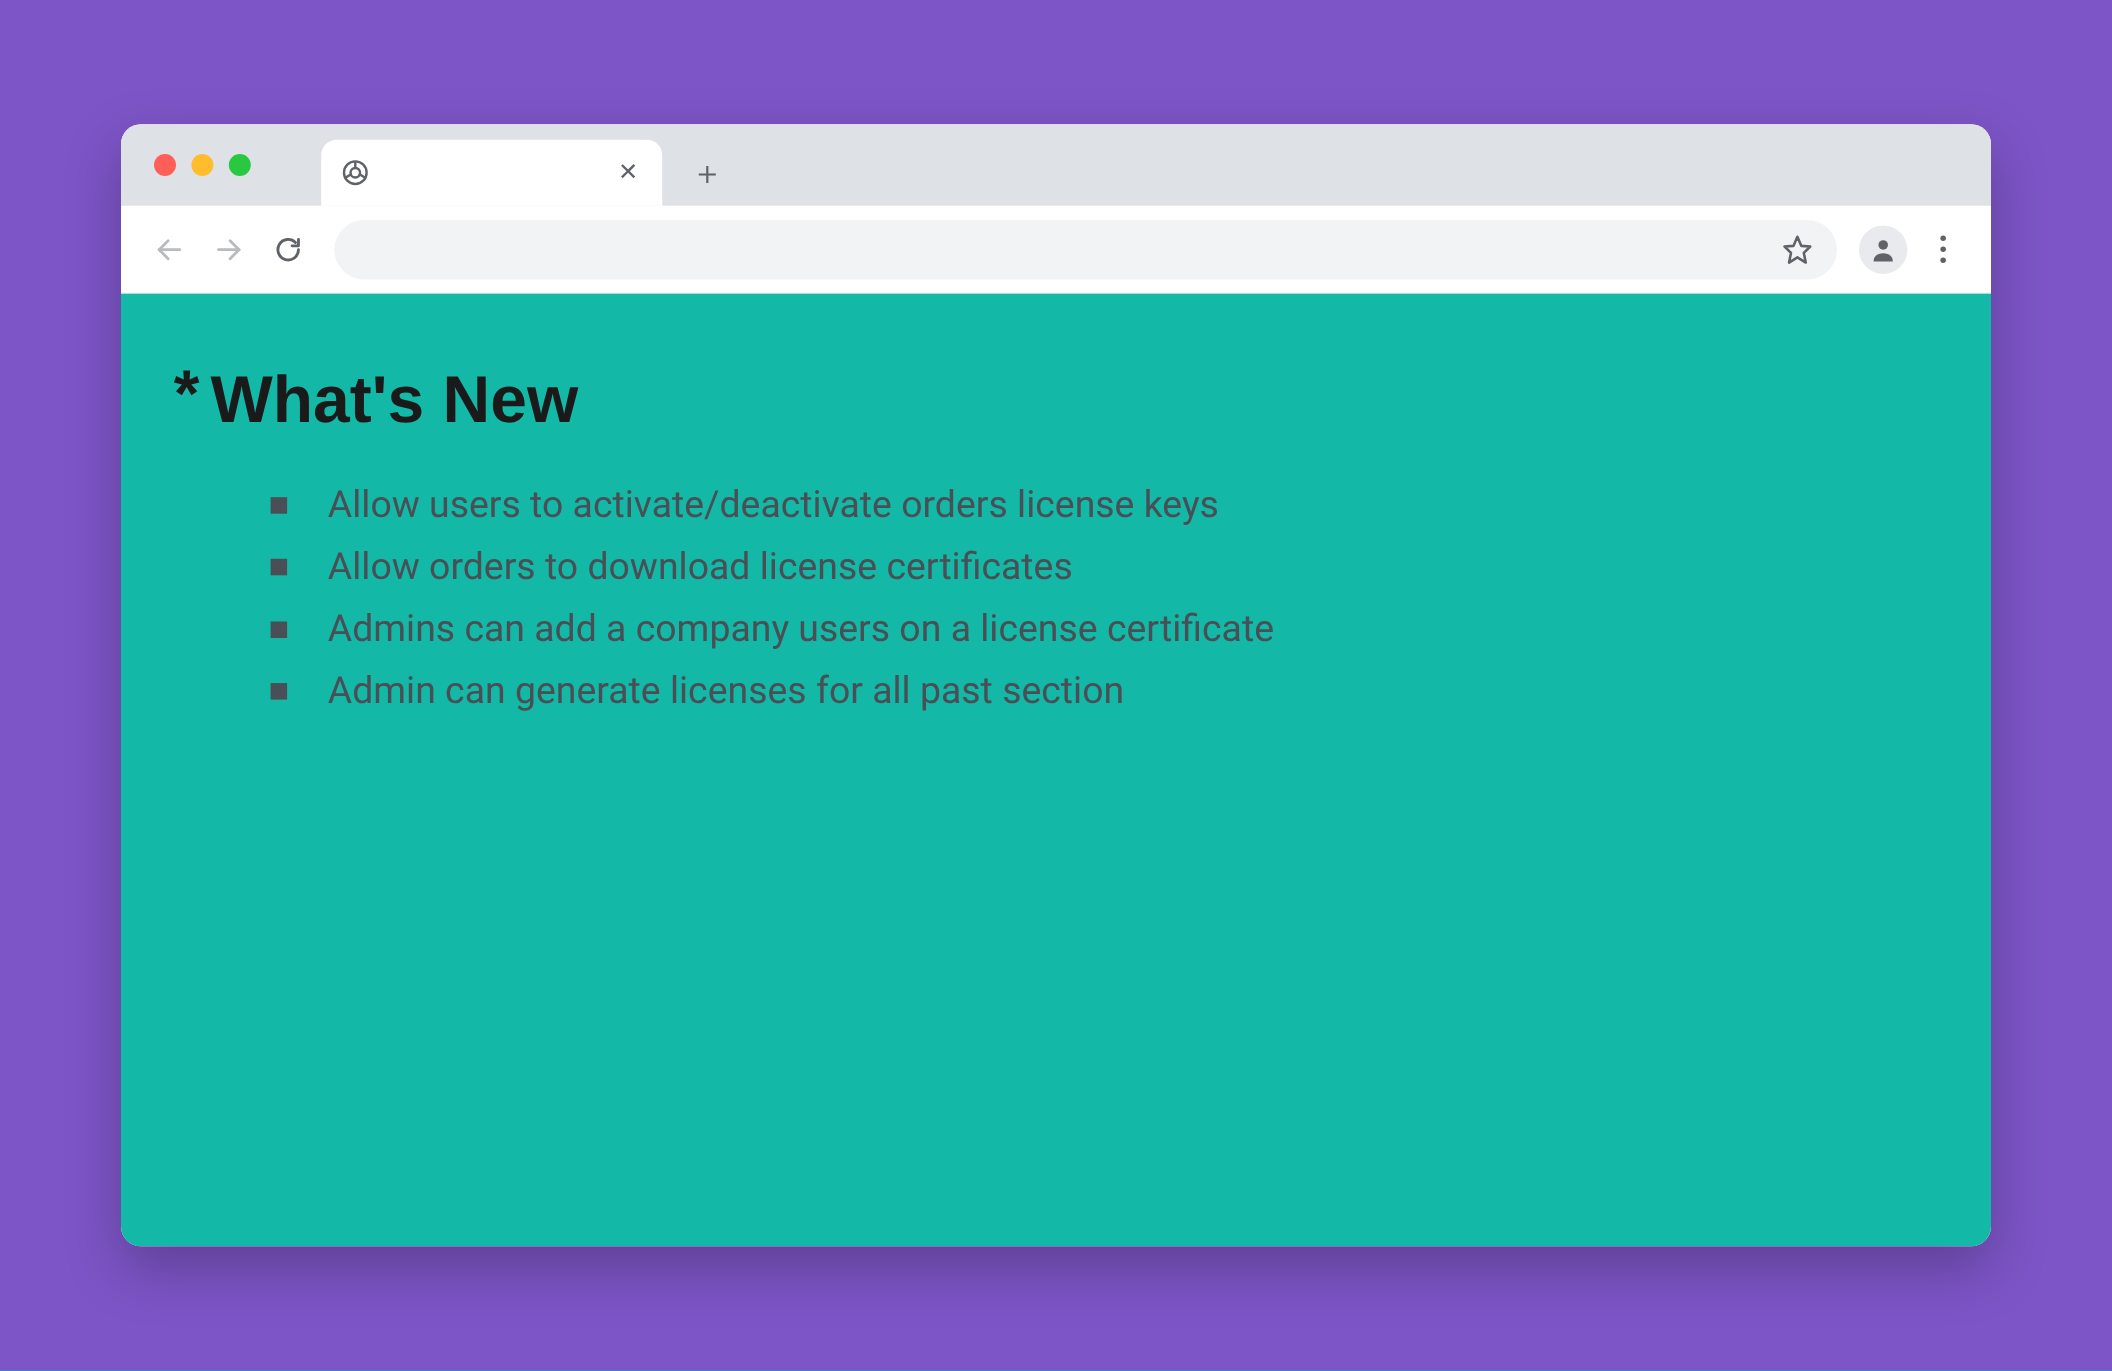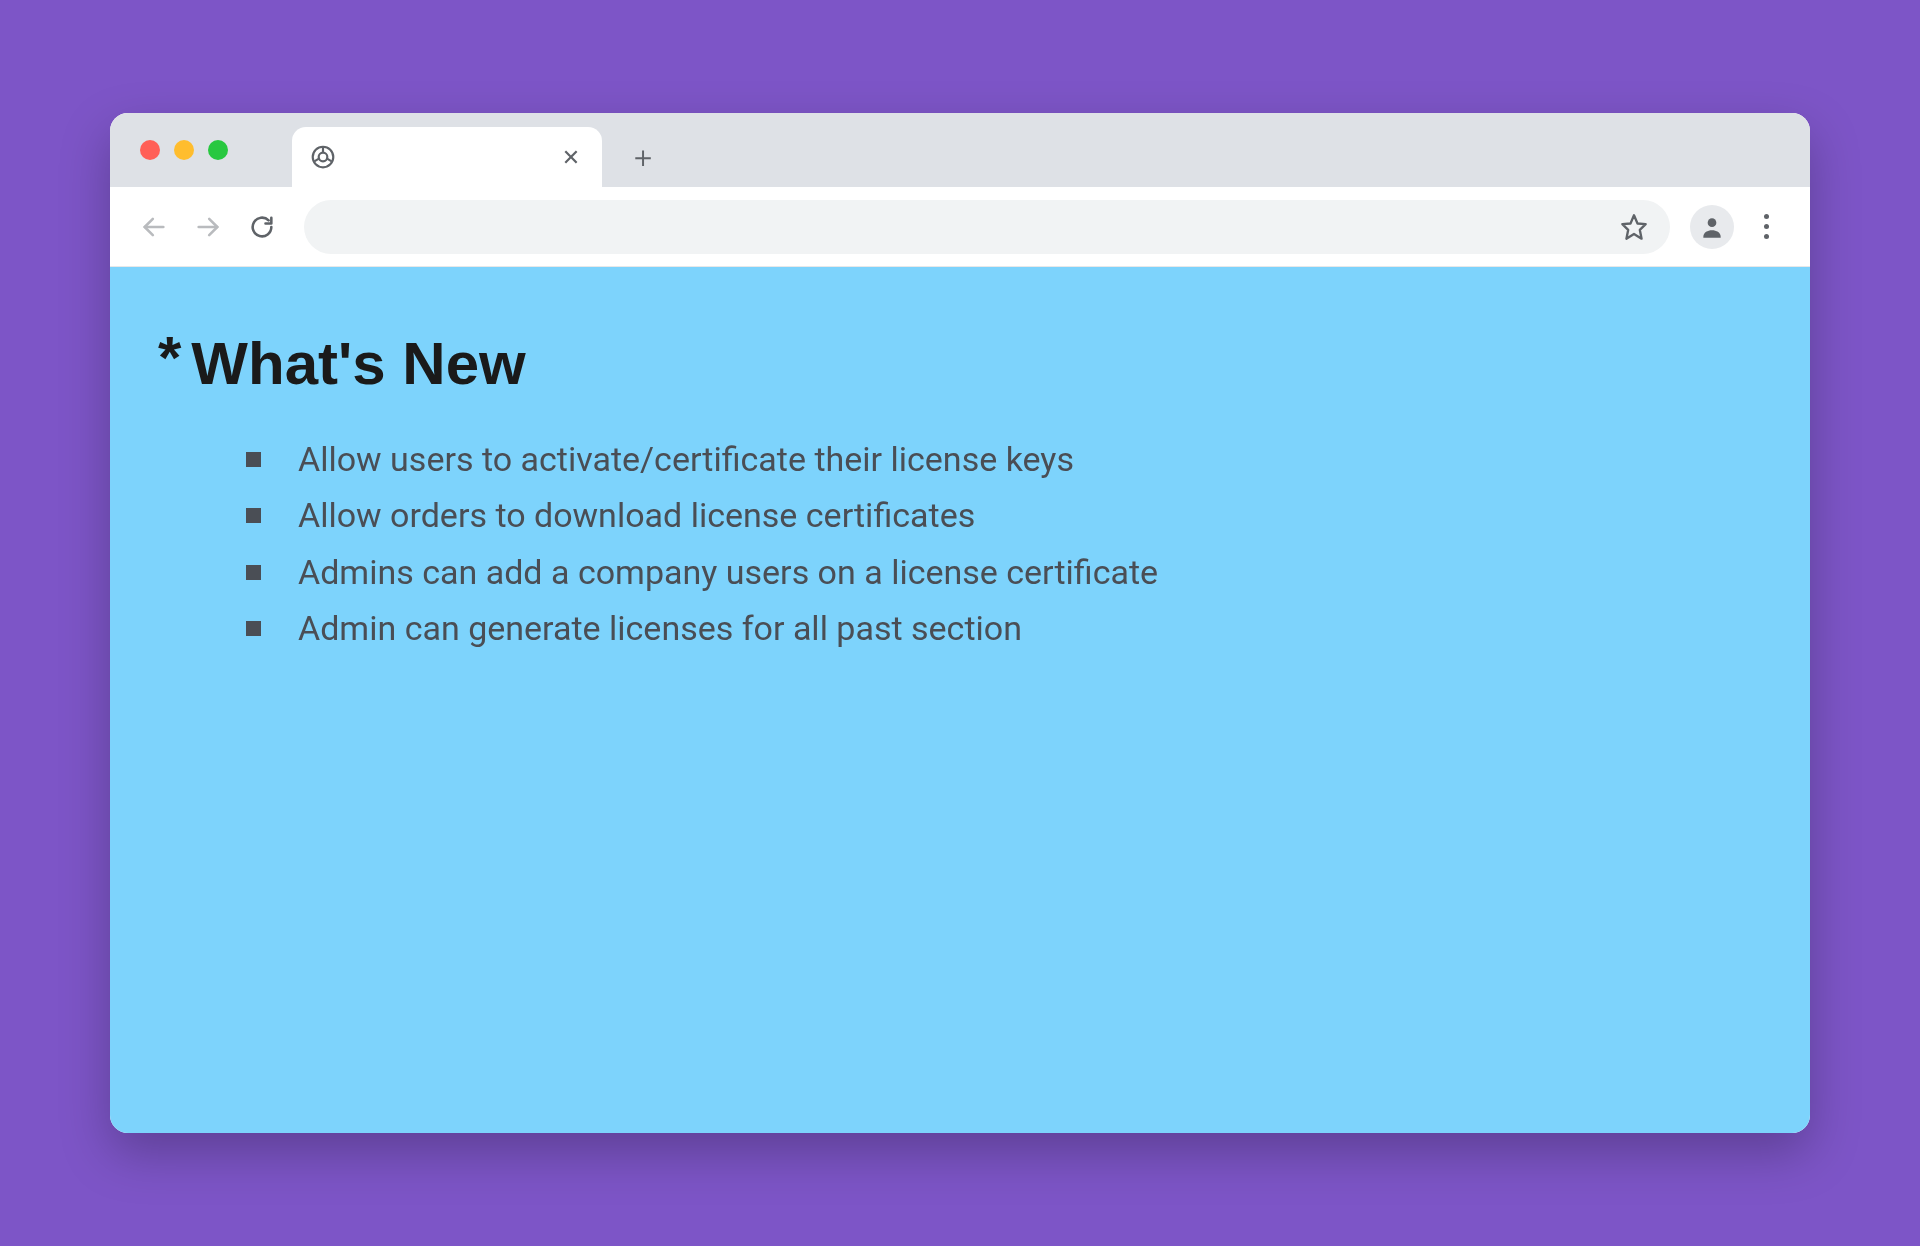--- a/index.html
+++ b/index.html
@@ -122,21 +122,21 @@
   .menu-btn {
     width:44px;height:44px;
     display:flex;align-items:center;justify-content:center;
     color:#5f6368; cursor:pointer;
     flex-direction:column;
     gap:5px;
   }
   .menu-btn .dot{width:5px;height:5px;border-radius:50%;background:currentColor;}
   .content {
     flex:1;
-    background:#7dd3fc;
+    background:#14b8a6;
     padding: 56px 56px 40px 48px;
     overflow:auto;
   }
   .heading {
     font-size: 60px;
     font-weight: 700;
     color:#1a1a1a;
     margin-bottom: 34px;
     font-family: "Segoe UI", Helvetica, Arial, sans-serif;
   }
@@ -233,20 +233,20 @@
         <span class="dot"></span>
         <span class="dot"></span>
     </div>
   </div>
 
   <div class="content">
     <h1 class="heading">
       <span class="star-mark">*</span><span>What's New</span>
     </h1>
     <ul class="feature-list">
-      <li>Allow users to activate/certificate their license keys</li>
+      <li>Allow users to activate/deactivate orders license keys</li>
       <li>Allow orders to download license certificates</li>
       <li>Admins can add a company users on a license certificate</li>
       <li>Admin can generate licenses for all past section</li>
     </ul>
   </div>
 
 </div>
 
 </body></html>

